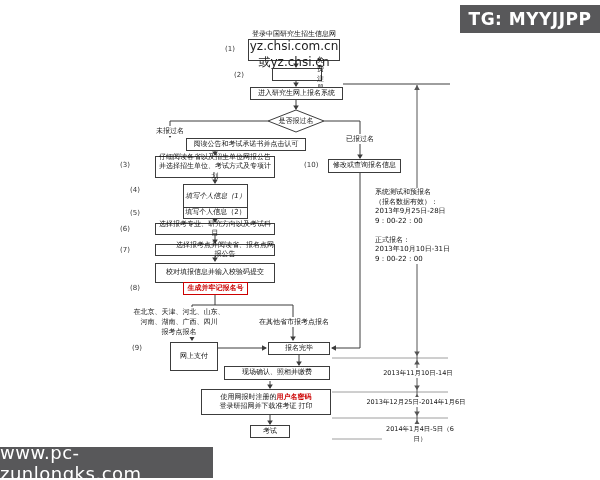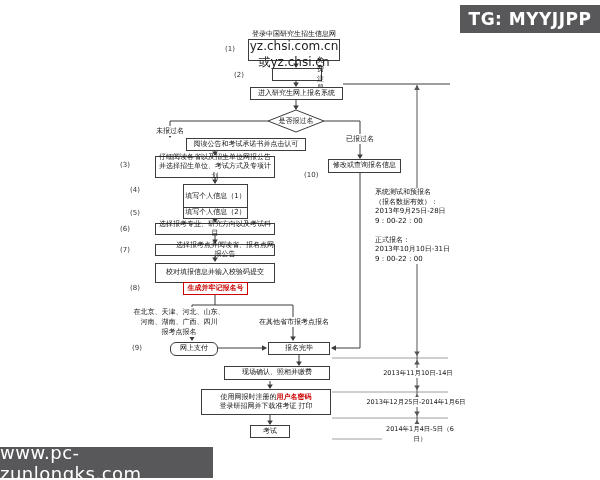--- a/index.html
+++ b/index.html
@@ -100,54 +100,54 @@
 
   <span class="num" style="left:225px;top:45px;">(1)</span>
   <span class="num" style="left:234px;top:71px;">(2)</span>
   <span class="num" style="left:120px;top:161px;">(3)</span>
   <span class="num" style="left:130px;top:186px;">(4)</span>
   <span class="num" style="left:130px;top:209px;">(5)</span>
   <span class="num" style="left:120px;top:225px;">(6)</span>
   <span class="num" style="left:120px;top:246px;">(7)</span>
   <span class="num" style="left:130px;top:284px;">(8)</span>
   <span class="num" style="left:132px;top:344px;">(9)</span>
-  <span class="num" style="left:304px;top:171px;">(10)</span>
+  <span class="num" style="left:304px;top:161px;">(10)</span>
   <span class="num" style="left:361px;top:189px;margin-left:40px;">(11)</span>
 
   <div class="box" style="left:248px;top:39px;width:92px;height:22px;justify-content:center;">
     <div>登录中国研究生招生信息网</div>
     <div class="url">yz.chsi.com.cn或yz.chsi.cn</div>
   </div>
   <div class="box" style="left:272px;top:68px;width:50px;height:13px;padding-left:44px;">免费注册</div>
   <div class="box" style="left:250px;top:87px;width:93px;height:13px;">进入研究生网上报名系统</div>
 
   <div class="lbl clear" style="left:268px;top:116px;width:56px;">是否报过名</div>
   <div class="lbl" style="left:150px;top:126px;width:40px;">未报过名</div>
   <div class="lbl" style="left:340px;top:134px;width:40px;">已报过名</div>
 
   <div class="box" style="left:155px;top:138px;width:120px;height:13px;margin-left:31px;">阅读公告和考试承诺书并点击认可</div>
   <div class="box" style="left:155px;top:156px;width:120px;height:22px;">
     <div>仔细阅读各省以及招生单位网报公告</div>
     <div>并选择招生单位、考试方式及专项计划</div>
   </div>
-  <div class="box" style="left:183px;top:184px;width:65px;height:26px;">填写个人信息（1）</div>
+  <div class="box" style="left:183px;top:184px;width:65px;height:26px;font-style:italic;">填写个人信息（1）</div>
   <div class="box" style="left:183px;top:207px;width:65px;height:12px;">填写个人信息（2）</div>
   <div class="box" style="left:155px;top:223px;width:120px;height:12px;">选择报考专业、研究方向以及考试科目</div>
   <div class="box" style="left:155px;top:244px;width:120px;height:12px;padding-left:20px;">选择报考点并阅读省、报名点网报公告</div>
   <div class="box" style="left:155px;top:263px;width:120px;height:20px;">校对填报信息并输入校验码提交</div>
   <div class="box redbox" style="left:183px;top:282px;width:65px;height:13px;">生成并牢记报名号</div>
 
   <div class="lbl" style="left:123px;top:307px;width:112px;">
     <div>在北京、天津、河北、山东、</div>
     <div>河南、湖南、广西、四川</div>
     <div>报考点报名</div>
   </div>
   <div class="lbl" style="left:259px;top:317px;width:70px;">在其他省市报考点报名</div>
 
-  <div class="box" style="left:170px;top:342px;width:48px;height:14px;border-radius:6px;">网上支付</div>
+  <div class="box" style="left:170px;top:342px;width:48px;height:29px;">网上支付</div>
   <div class="box" style="left:268px;top:342px;width:62px;height:13px;">报名完毕</div>
   <div class="box" style="left:201px;top:389px;width:130px;height:26px;">
     <div><span>使用网报时注册的</span><span class="red">用户名密码</span></div>
     <div>登录研招网并下载准考证 打印</div>
   </div>
   <div class="box" style="left:224px;top:366px;width:106px;height:14px;">现场确认、照相并缴费</div>
   <div class="box" style="left:250px;top:425px;width:40px;height:13px;">考试</div>
   <div class="box" style="left:328px;top:159px;width:73px;height:14px;">修改或查询报名信息</div>
 
   <div class="note" style="left:375px;top:188px;width:92px;">

